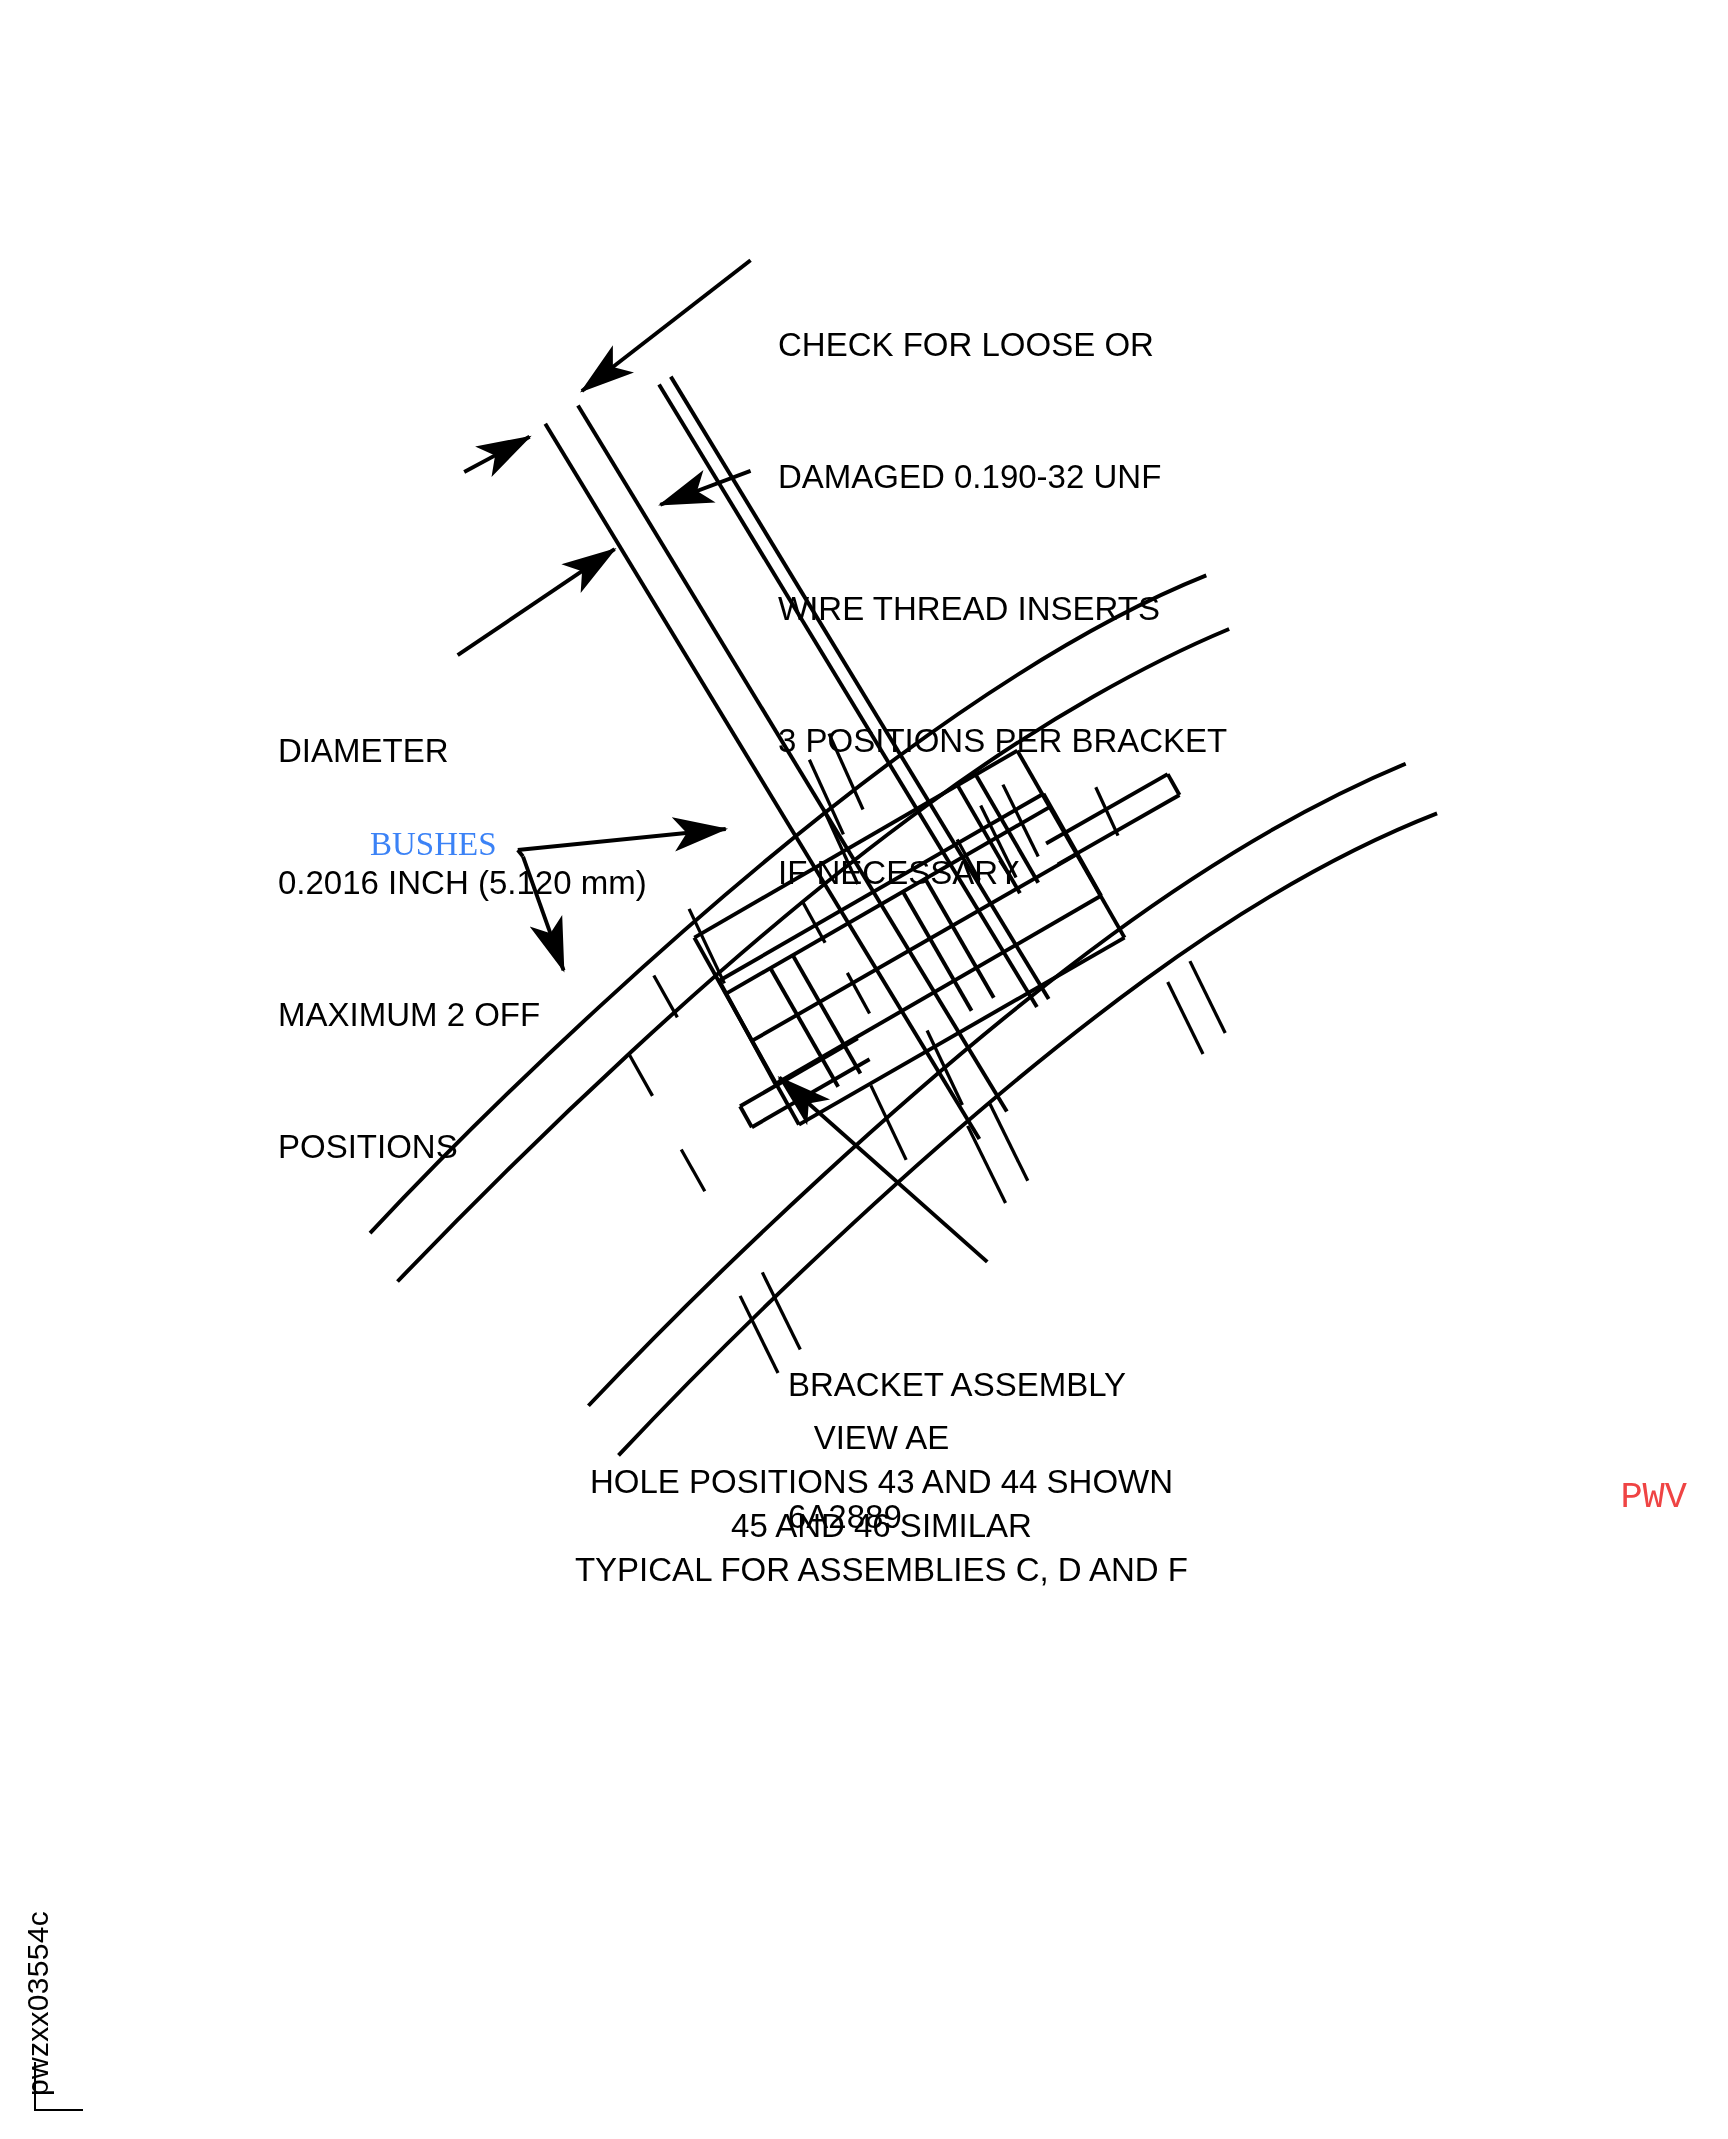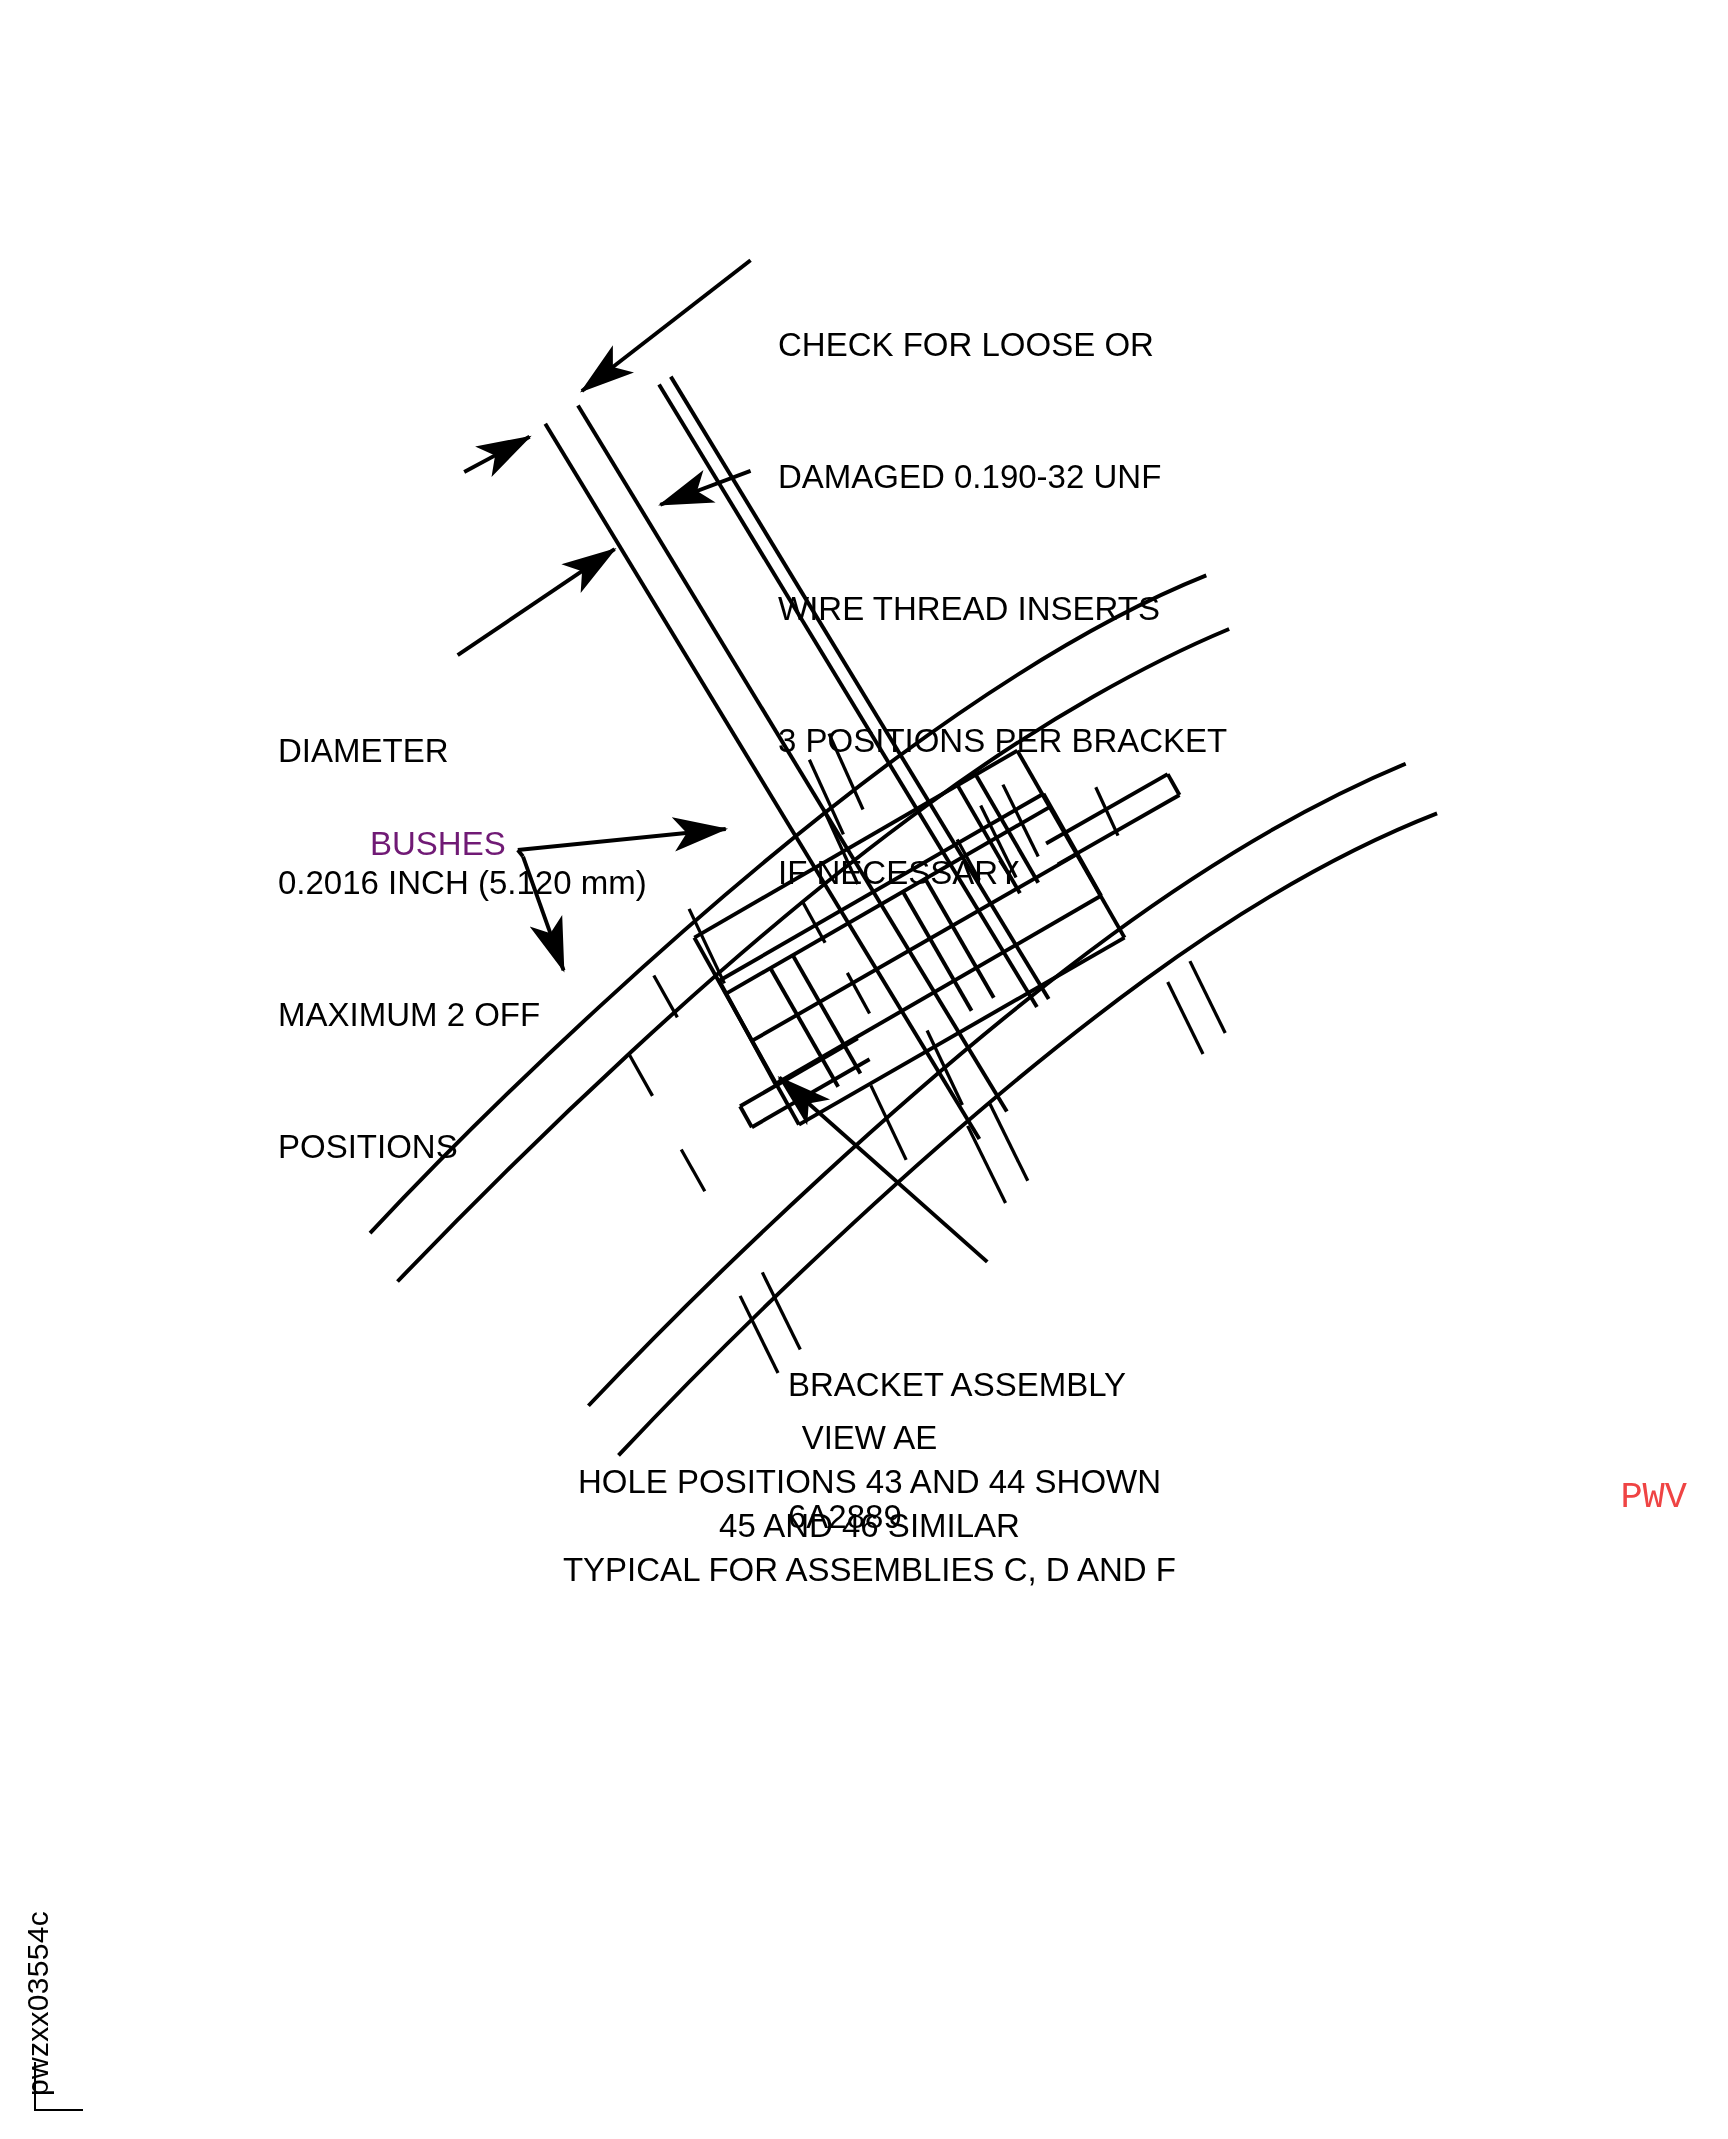--- a/index.html
+++ b/index.html
@@ -24,25 +24,25 @@
   #drawing-svg {
     position: absolute;
     left: 0;
     top: 0;
     width: 1728px;
     height: 2140px;
   }
   .txt {
     position: absolute;
     white-space: pre;
-    font-family: Liberation Sans, sans-serif;
+    font-family: Liberation Serif, serif;
     font-size: 33px;
     line-height: 44px;
     letter-spacing: 0px;
-    color: #701a75;
+    color: #3b82f6;
   }
   .note-block {
     position: absolute;
     white-space: pre;
     font-family: "Liberation Sans", sans-serif;
     font-size: 33px;
     line-height: 44px;
     color: #000000;
   }
   .note-block > div { white-space: pre; }
@@ -226,21 +226,21 @@
     <div>POSITIONS</div>
   </div>
 
   <div class="txt" id="bushes-label" style="left:370px; top:822px;">BUSHES</div>
 
   <div class="note-block" id="bracket-assembly-note" style="left:788px; top:1275px;">
     <div>BRACKET ASSEMBLY</div>
     <div>6A2889</div>
   </div>
 
-  <div class="caption-block" id="view-caption" style="left:392px; top:1416px; width:955px;text-align:center;">
+  <div class="caption-block" id="view-caption" style="left:404px; top:1416px; width:955px;text-align:center;">
     <div>VIEW AE</div>
     <div>HOLE POSITIONS 43 AND 44 SHOWN</div>
     <div>45 AND 46 SIMILAR</div>
     <div>TYPICAL FOR ASSEMBLIES C, D AND F</div>
   </div>
 
   <div class="corner-mark"></div>
 
   <div id="doc-code">pwzxx03554c</div>
 

